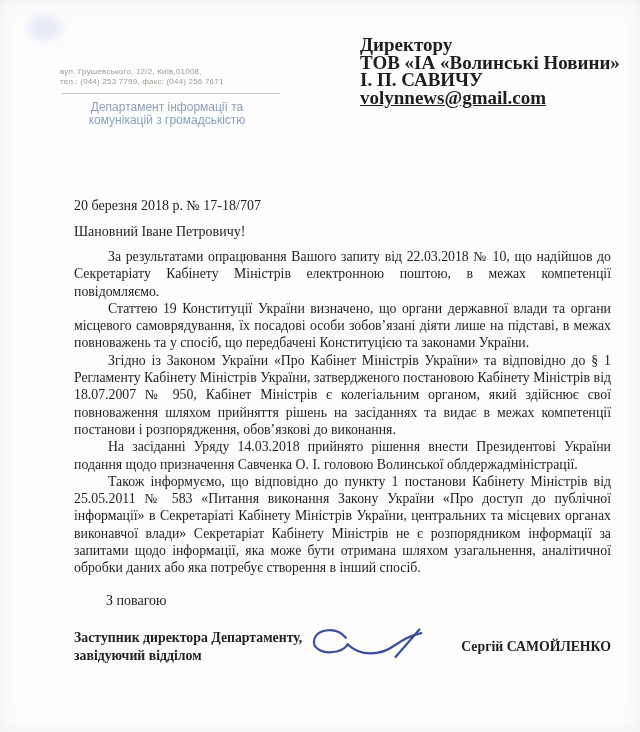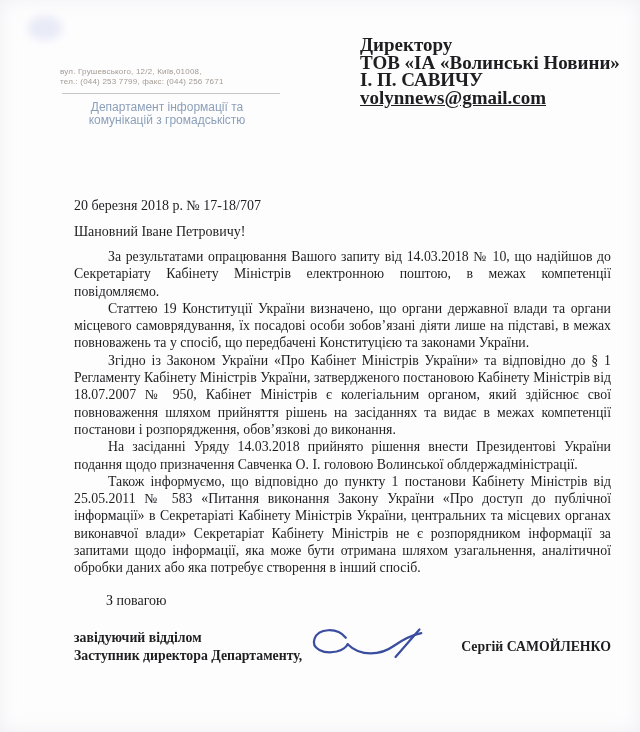--- a/index.html
+++ b/index.html
@@ -102,32 +102,32 @@
     <div>Директору</div>
     <div>ТОВ «ІА «Волинські Новини»</div>
     <div>І. П. САВИЧУ</div>
     <div class="email">volynnews@gmail.com</div>
   </div>
 
   <div class="content">
     <p class="ref-line">20 березня 2018 р. № 17-18/707</p>
     <p class="salutation">Шановний Іване Петровичу!</p>
 
-    <p class="body-par">За результатами опрацювання Вашого запиту від 14.03.2018 № 10, що надійшов до Секретаріату Кабінету Міністрів електронною поштою, в межах компетенції повідомляємо.</p>
+    <p class="body-par">За результатами опрацювання Вашого запиту від 22.03.2018 № 10, що надійшов до Секретаріату Кабінету Міністрів електронною поштою, в межах компетенції повідомляємо.</p>
     <p class="body-par">Статтею 19 Конституції України визначено, що органи державної влади та органи місцевого самоврядування, їх посадові особи зобов’язані діяти лише на підставі, в межах повноважень та у спосіб, що передбачені Конституцією та законами України.</p>
     <p class="body-par">Згідно із Законом України «Про Кабінет Міністрів України» та відповідно до § 1 Регламенту Кабінету Міністрів України, затвердженого постановою Кабінету Міністрів від 18.07.2007 № 950, Кабінет Міністрів є колегіальним органом, який здійснює свої повноваження шляхом прийняття рішень на засіданнях та видає в межах компетенції постанови і розпорядження, обов’язкові до виконання.</p>
     <p class="body-par">На засіданні Уряду 14.03.2018 прийнято рішення внести Президентові України подання щодо призначення Савченка О. І. головою Волинської облдержадміністрації.</p>
     <p class="body-par">Також інформуємо, що відповідно до пункту 1 постанови Кабінету Міністрів від 25.05.2011 № 583 «Питання виконання Закону України «Про доступ до публічної інформації» в Секретаріаті Кабінету Міністрів України, центральних та місцевих органах виконавчої влади» Секретаріат Кабінету Міністрів не є розпорядником інформації за запитами щодо інформації, яка може бути отримана шляхом узагальнення, аналітичної обробки даних або яка потребує створення в інший спосіб.</p>
 
     <p class="valediction">З повагою</p>
 
     <div class="sig-row">
       <div class="sig-title">
+        <div>Заступник директора Департаменту,</div>
         <div>завідуючий відділом</div>
-        <div>Заступник директора Департаменту,</div>
       </div>
       <span class="sig-scribble">
         <svg viewBox="0 0 130 50" width="122" height="46">
           <g fill="none" stroke="#3a4d9f" stroke-width="2.4" stroke-linecap="round">
             <path d="M42 16 C32 4 12 6 8 17 C4 28 18 34 32 31 C39 29 43 25 44 23"></path>
             <path d="M44 23 C58 37 80 35 94 25 C104 18 114 13 124 11"></path>
             <path d="M96 37 L122 7"></path>
           </g>
         </svg>
       </span>

